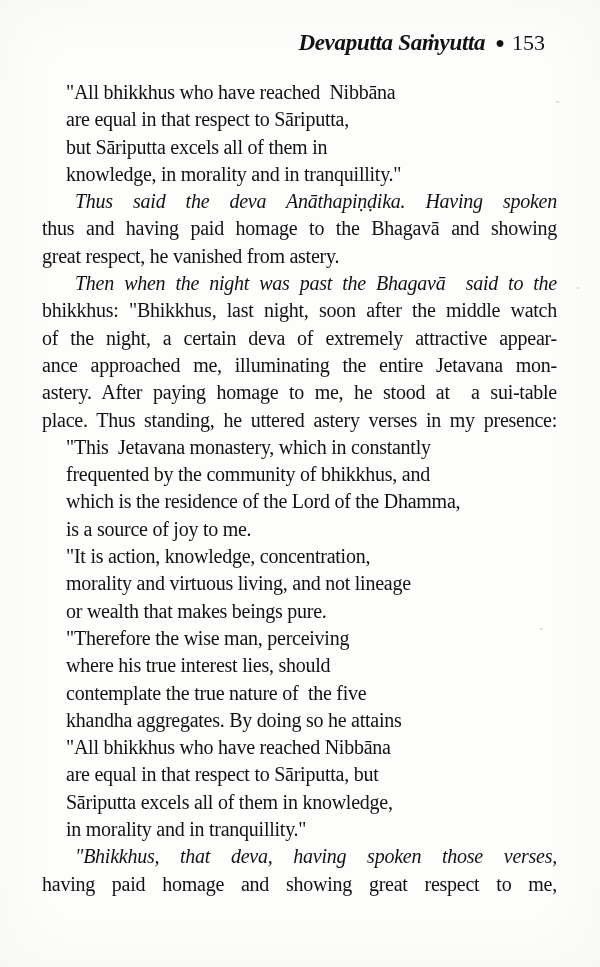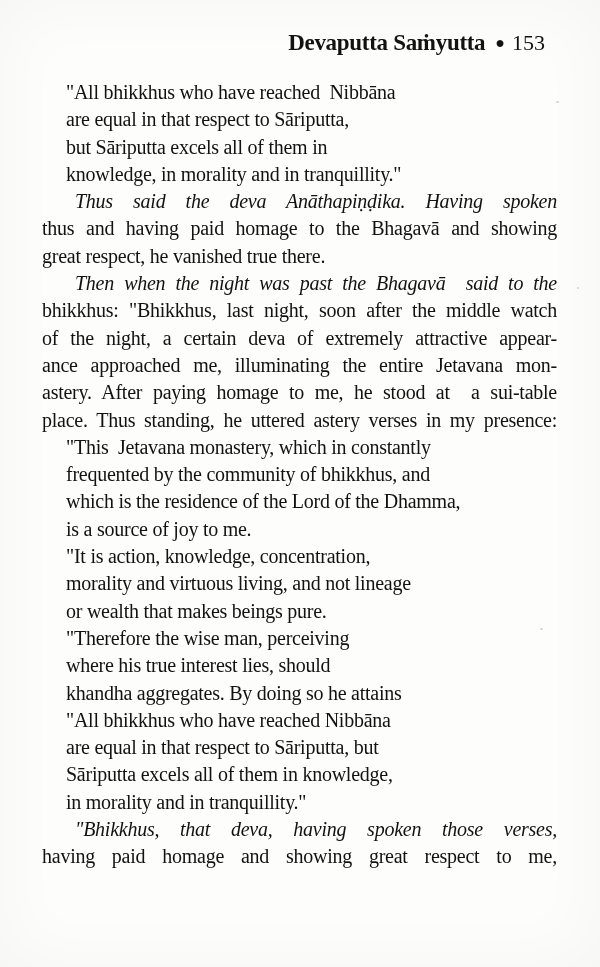--- a/index.html
+++ b/index.html
@@ -19,20 +19,21 @@
   }
   .header {
     position: absolute;
     top: 30px;
     left: 0;
     right: 55px;
     text-align: right;
     white-space: nowrap;
   }
   .header .title {
+    font-style: italic;
     font-weight: bold;
     font-size: 23px;
     letter-spacing: -0.3px;
   }
   .header .bullet {
     font-size: 16px;
     margin-left: 10px;
     margin-right: 7px;
     vertical-align: 2px;
   }
@@ -75,40 +76,41 @@
   <div class="body">
       <div class="block verse">
         <div class="line">"All bhikkhus who have reached&nbsp; Nibbāna</div>
         <div class="line">are equal in that respect to Sāriputta,</div>
         <div class="line">but Sāriputta excels all of them in</div>
         <div class="line">knowledge, in morality and in tranquillity."</div>
       </div>
       <div class="block para">
         <div class="line j ind">Thus said the deva Anāthapiṇḍika. Having spoken</div>
         <div class="line j">thus and having paid homage to the Bhagavā and showing</div>
-        <div class="line">great respect, he vanished true there.</div>
+        <div class="line">great respect, he vanished from astery.</div>
       </div>
       <div class="block para">
         <div class="line j ind">Then when the night was past the Bhagavā&nbsp; said to the</div>
         <div class="line j">bhikkhus: "Bhikkhus, last night, soon after the middle watch</div>
         <div class="line j">of the night, a certain deva of extremely attractive appear-</div>
         <div class="line j">ance approached me, illuminating the entire Jetavana mon-</div>
         <div class="line j">astery. After paying homage to me, he stood at&nbsp; a sui-table</div>
         <div class="line j">place. Thus standing, he uttered astery verses in my presence:</div>
       </div>
       <div class="block verse">
         <div class="line">"This&nbsp; Jetavana monastery, which in constantly</div>
         <div class="line">frequented by the community of bhikkhus, and</div>
         <div class="line">which is the residence of the Lord of the Dhamma,</div>
         <div class="line">is a source of joy to me.</div>
         <div class="line">"It is action, knowledge, concentration,</div>
         <div class="line">morality and virtuous living, and not lineage</div>
         <div class="line">or wealth that makes beings pure.</div>
         <div class="line">"Therefore the wise man, perceiving</div>
         <div class="line">where his true interest lies, should</div>
+        <div class="line">contemplate the true nature of&nbsp; the five</div>
         <div class="line">khandha aggregates. By doing so he attains</div>
         <div class="line">"All bhikkhus who have reached Nibbāna</div>
         <div class="line">are equal in that respect to Sāriputta, but</div>
         <div class="line">Sāriputta excels all of them in knowledge,</div>
         <div class="line">in morality and in tranquillity."</div>
       </div>
       <div class="block para">
         <div class="line j ind">"Bhikkhus, that deva, having spoken those verses,</div>
         <div class="line j">having paid homage and showing great respect to me,</div>
       </div>

